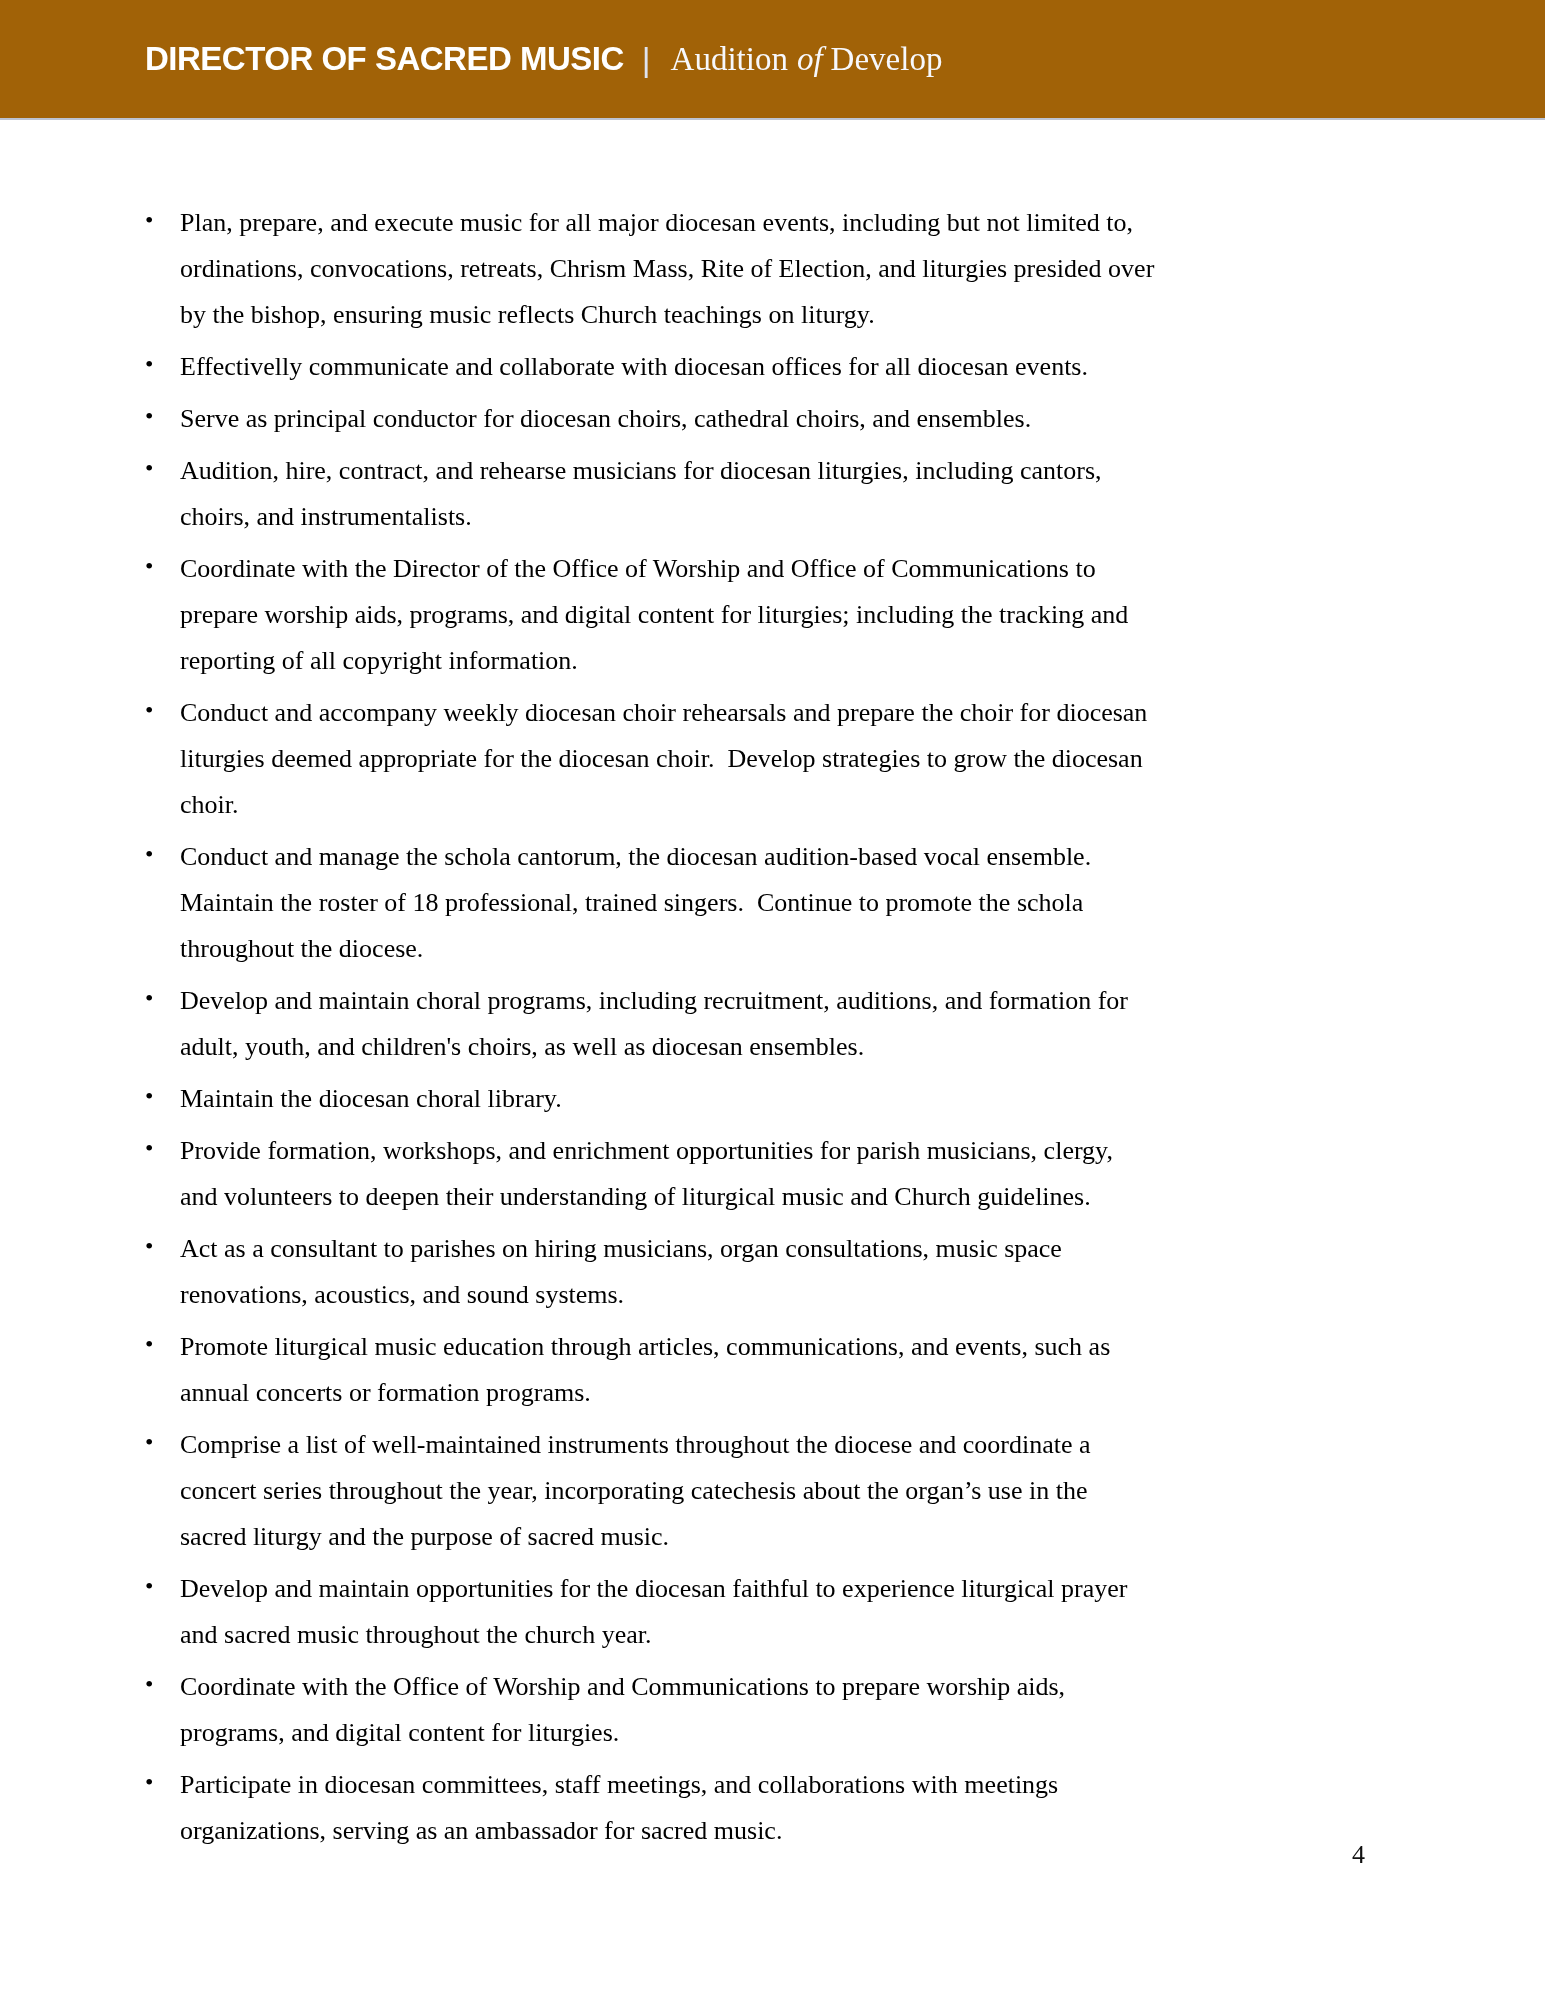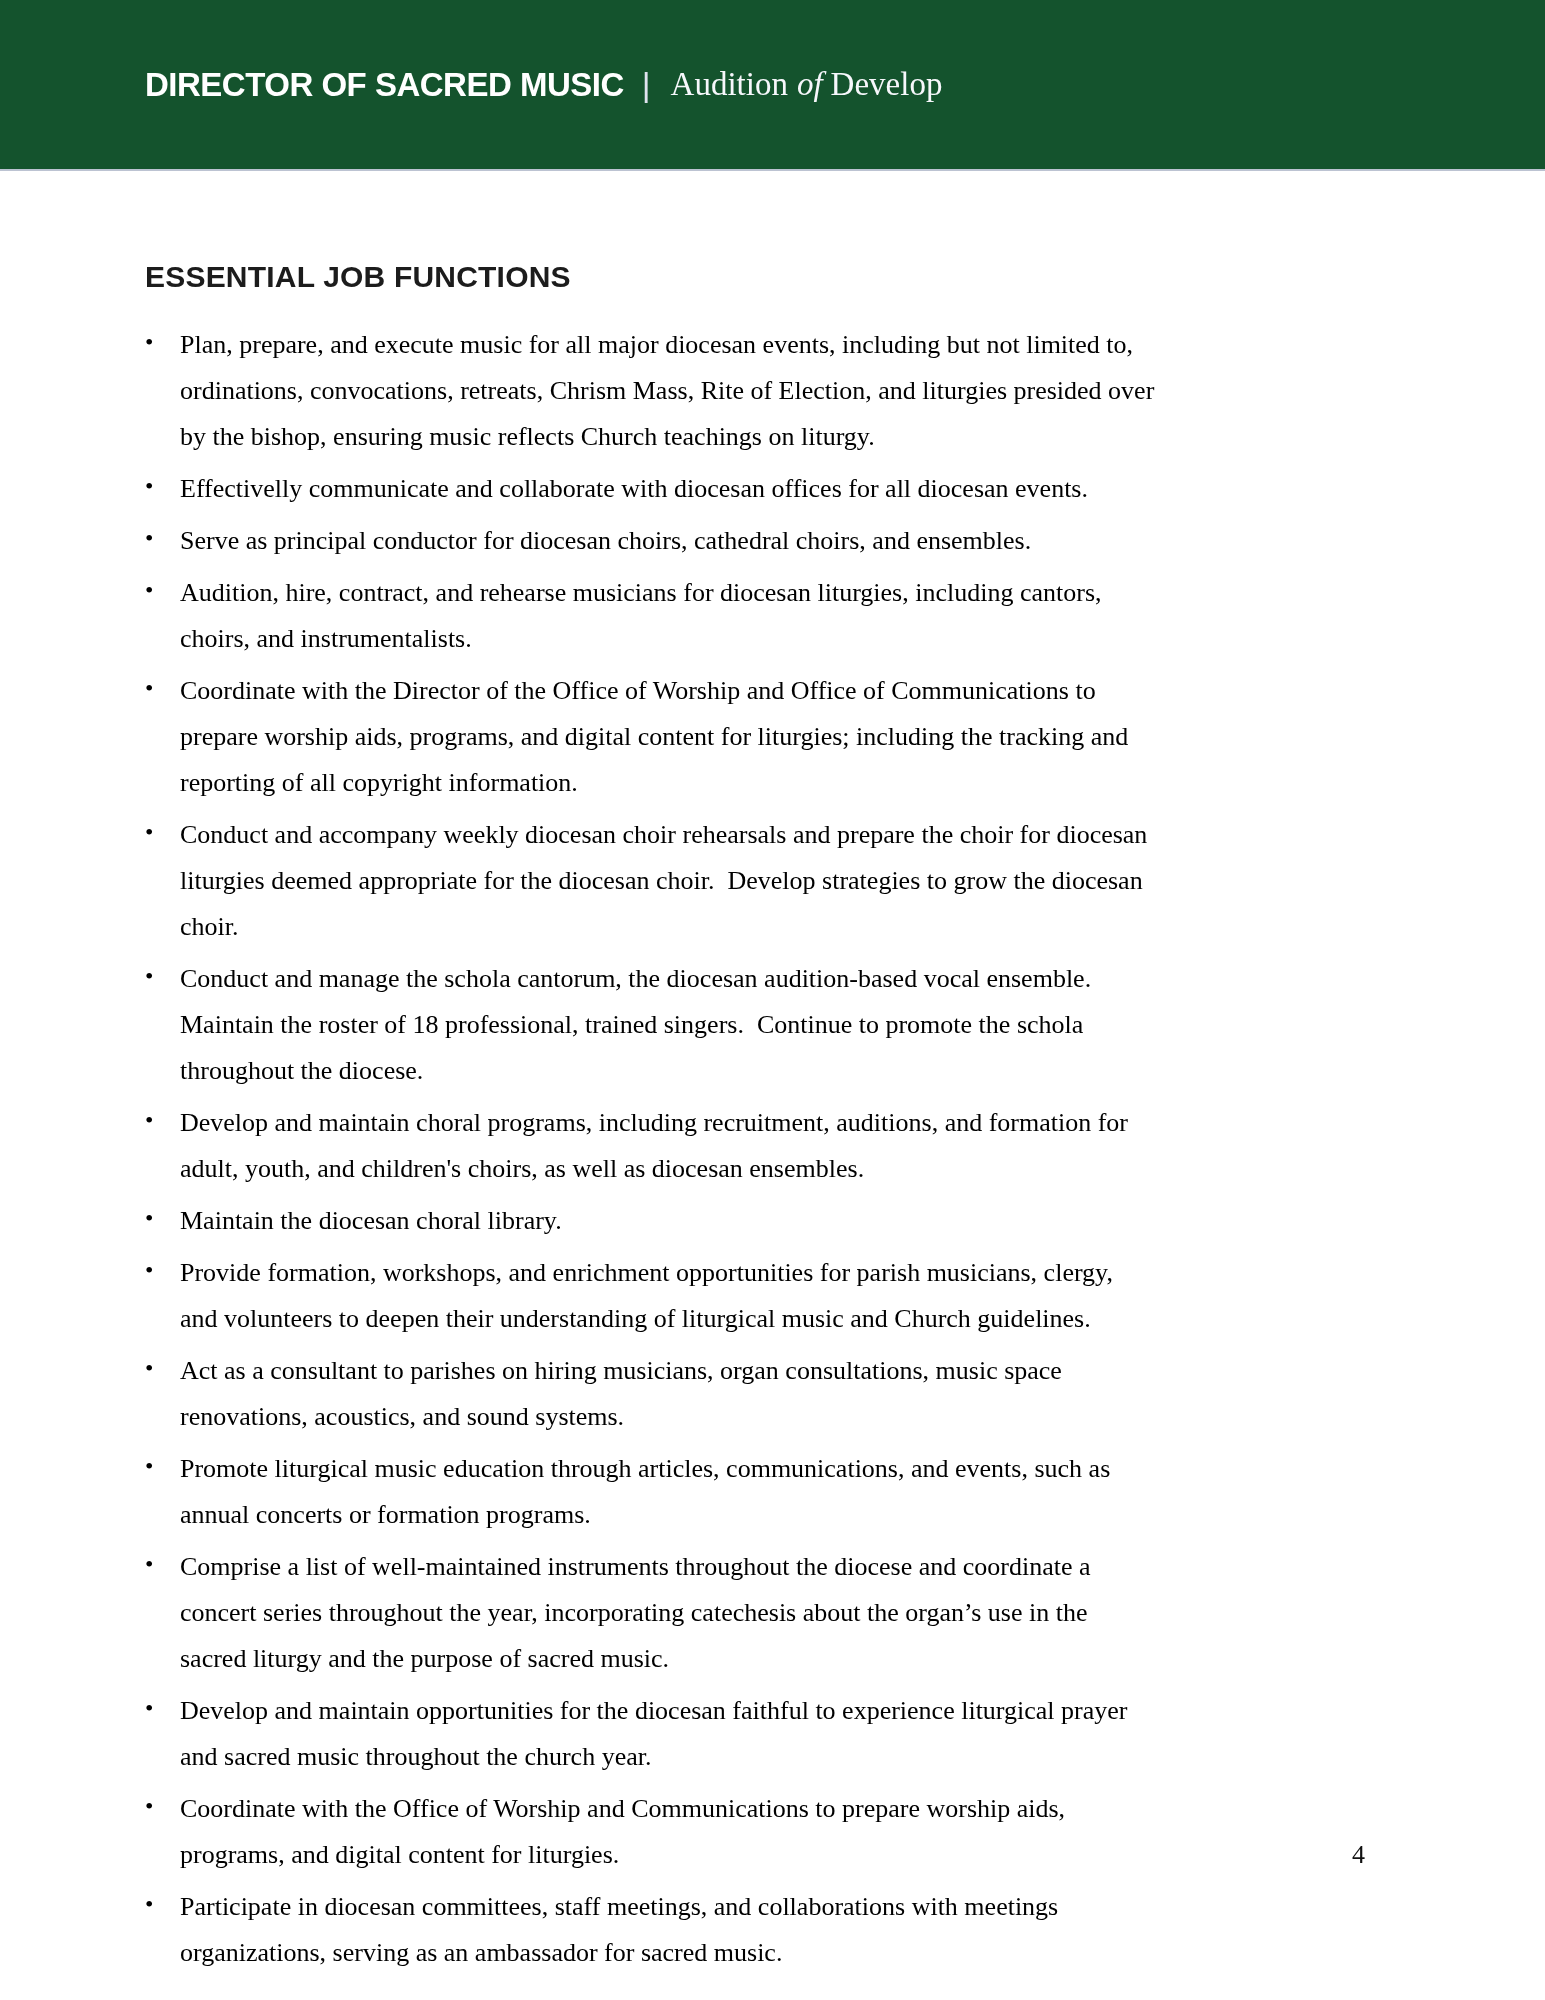--- a/index.html
+++ b/index.html
@@ -9,22 +9,22 @@
     position: relative;
     overflow: hidden;
     font-family: "Liberation Serif", serif;
     color: #000000;
   }
 
   
   .band {
     position: absolute;
     top: 0; left: 0; right: 0;
-    height: 171px;
-    background: #14532d;
+    height: 120px;
+    background: #a16207;
     border-bottom: 2px solid #bcc3d2;
     display: flex;
     align-items: center;
     padding-left: 145px;
     box-sizing: border-box;
   }
   .band-title {
     font-family: "Liberation Sans", sans-serif;
     font-weight: 800;
     font-size: 33px;
@@ -99,21 +99,20 @@
 </head>
 <body>
 
 <header class="band">
   <span class="band-title">DIRECTOR OF SACRED MUSIC</span>
   <span class="band-sep">|</span>
   <span class="band-sub"><span>Audition</span><span class="of">of</span><span>Develop</span></span>
 </header>
 
 <main class="content">
-  <h2 class="section-heading">ESSENTIAL JOB FUNCTIONS</h2>
 
   <ul class="functions">
     <li>
         <span class="marker">•</span>
         <span class="li-text">Plan, prepare, and execute music for all major diocesan events, including but not limited to,
 ordinations, convocations, retreats, Chrism Mass, Rite of Election, and liturgies presided over
 by the bishop, ensuring music reflects Church teachings on liturgy.</span>
       </li>
     <li>
         <span class="marker">•</span>

